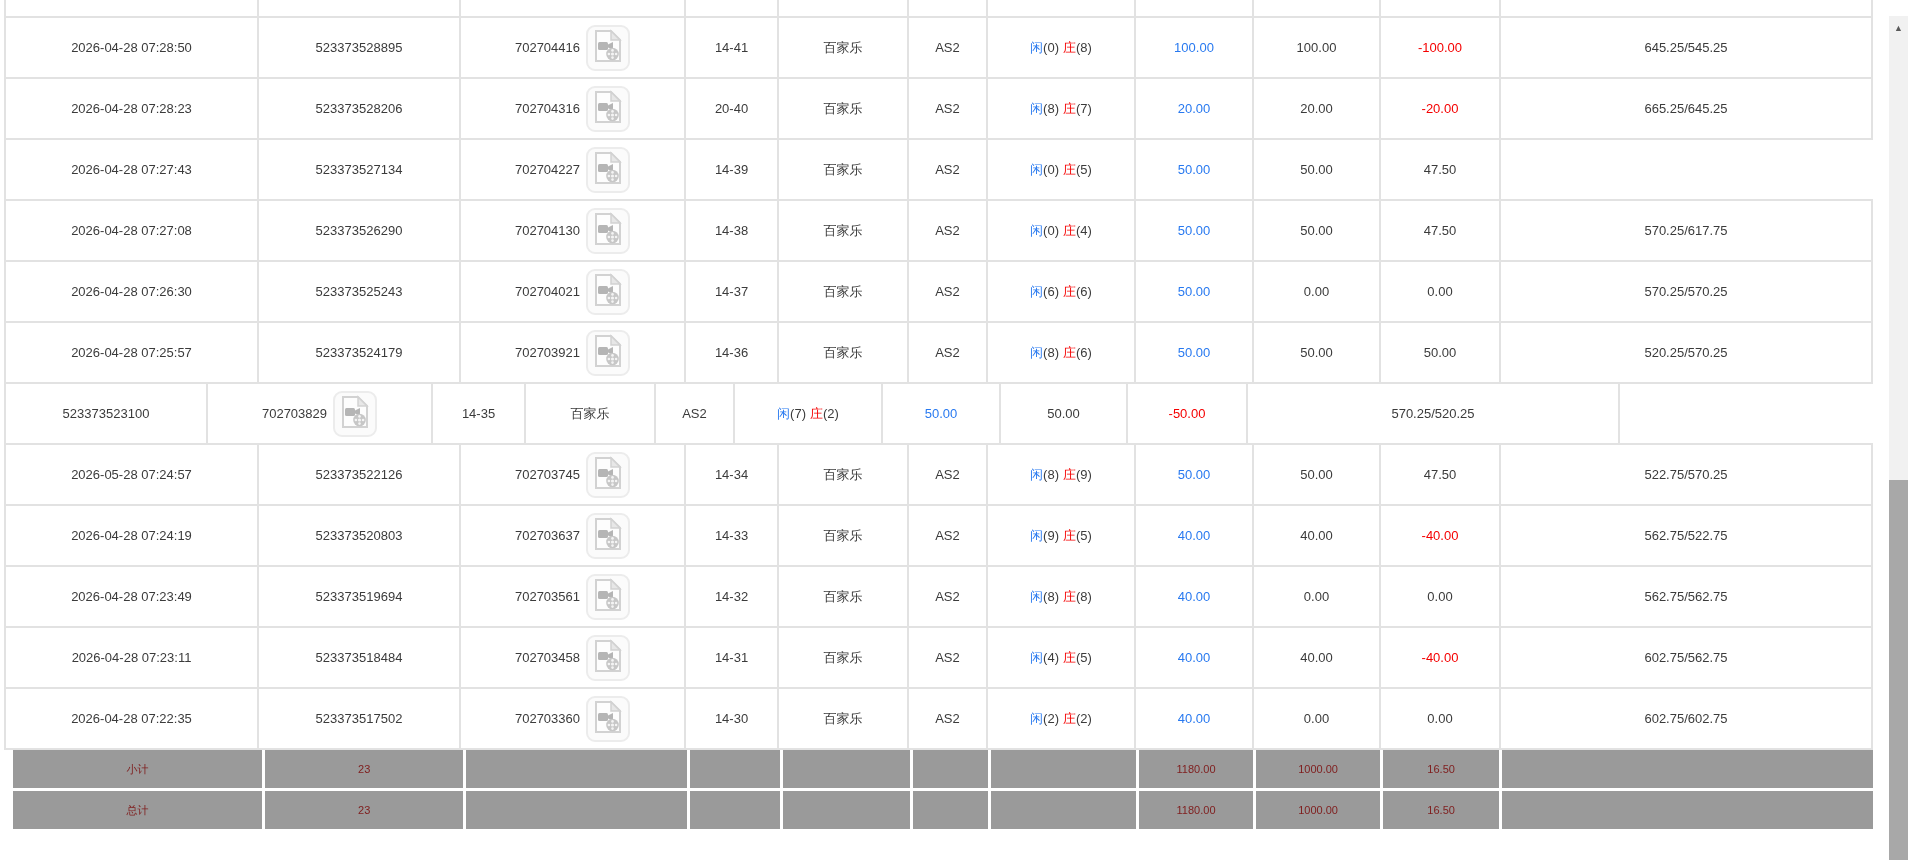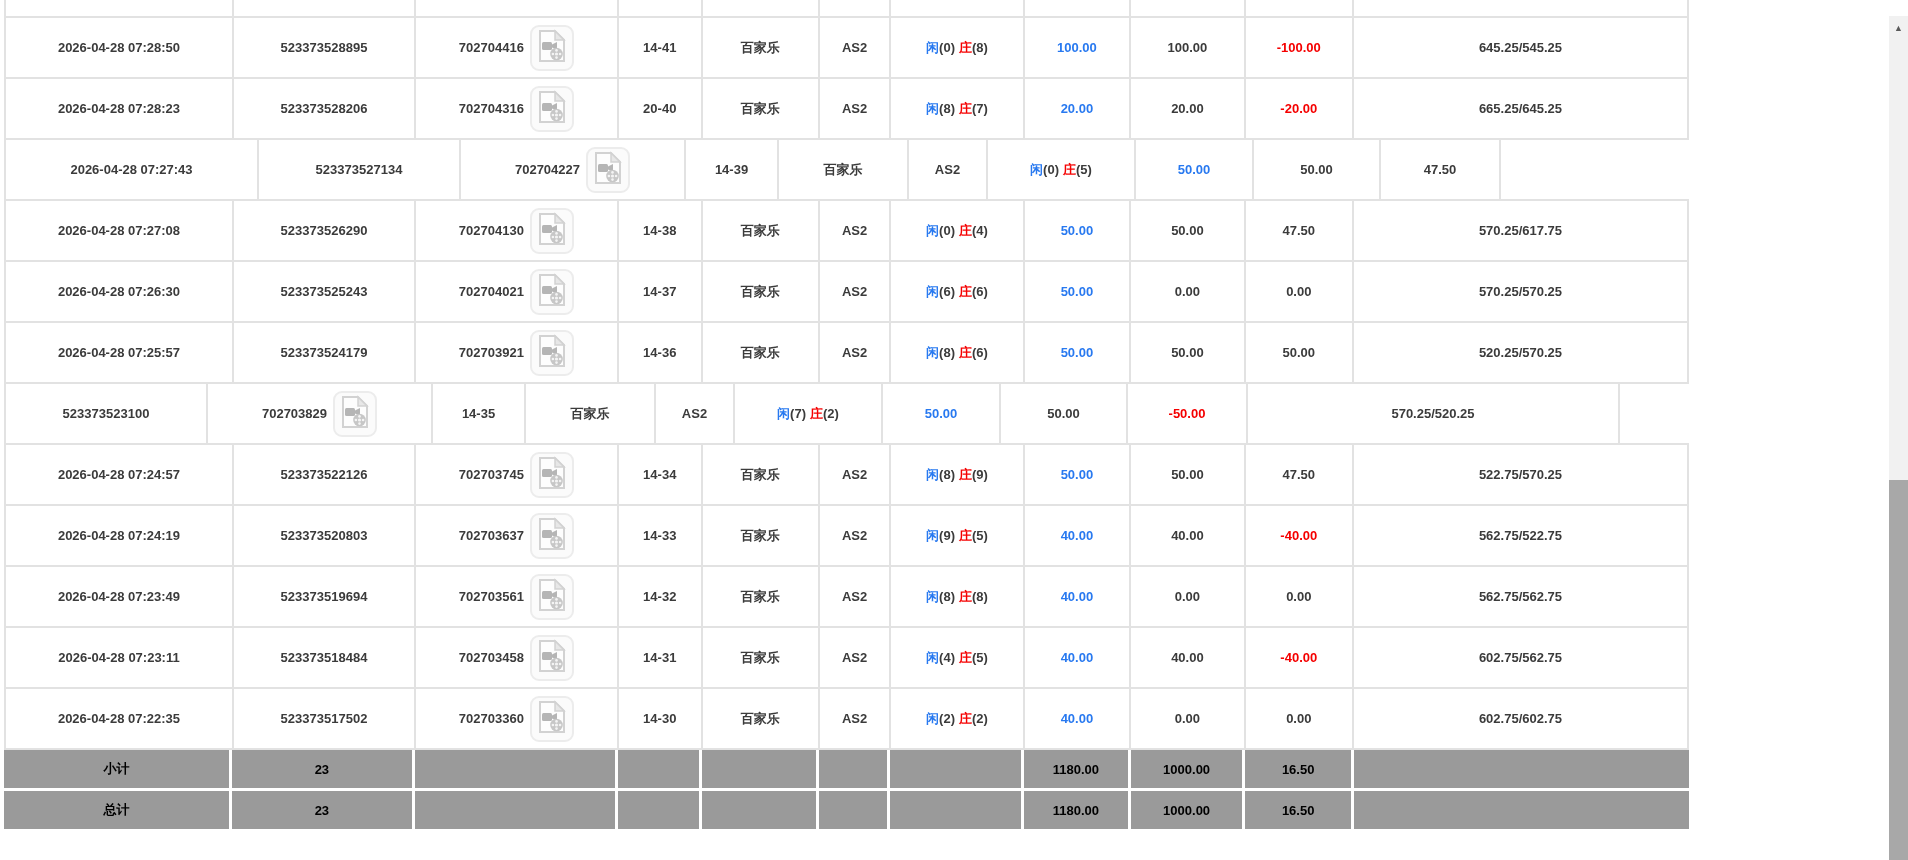--- a/index.html
+++ b/index.html
@@ -3,37 +3,37 @@
 <meta charset="utf-8">
 <style>
   html,body{margin:0;padding:0;background:#ffffff;width:1908px;height:860px;overflow:hidden;
     font-family:"Liberation Sans","DejaVu Sans",sans-serif;}
   .stage{position:relative;width:1908px;height:860px;}
 
   
   .frag{position:absolute;left:4px;top:0;width:9px;height:3px;background:#e8633c;}
 
   
-  .tbl{position:absolute;left:4px;top:0;width:1685px;color:#3b3b3b;font-size:13px;font-weight:bold;}
+  .tbl{position:absolute;left:4px;top:0;width:1869px;color:#3b3b3b;font-size:13px;}
   .row{display:flex;height:59px;border-bottom:2px solid #e2e2e2;border-left:2px solid #e2e2e2;background:#fff;}
   .row.partial{height:16px;}
   .cell{display:flex;align-items:center;justify-content:center;border-right:2px solid #e2e2e2;
     box-sizing:border-box;white-space:nowrap;overflow:hidden;}
   .c1{width:253px}.c2{width:202px}.c3{width:225px;gap:6px}.c4{width:93px}.c5{width:130px}
   .c6{width:79px}.c7{width:148px;gap:4px}.c8{width:118px}.c9{width:127px}.c10{width:120px}.c11{width:372px}
   .blue{color:#2879f0;}
   .red{color:#f50000;}
   .dark{color:#3b3b3b;}
 
   
   .vbtn{width:44px;height:46px;border:2px solid #ececec;border-radius:9px;background:#fbfbfb;
     display:flex;align-items:center;justify-content:center;box-sizing:border-box;padding:0;}
 
   
-  .frow{display:flex;height:38px;background:#ffffff;color:#000000;font-size:13px;margin-left:0;}
+  .frow{display:flex;height:38px;background:#ffffff;color:#7f1d1d;font-size:11px;margin-left:9px;}
   .frow.gap{margin-bottom:3px;}
   .fcell{display:flex;align-items:center;justify-content:center;background:#9a9a9a;
     border-right:3px solid #ffffff;box-sizing:border-box;white-space:nowrap;}
   .fcell.last{border-right:none;}
 
   
   .sb-track{position:absolute;left:1889px;top:16px;width:19px;height:844px;background:#f1f1f1;}
   .sb-up{position:absolute;left:0;top:6px;width:19px;text-align:center;font-size:9px;color:#595959;
     line-height:12px;user-select:none;}
   .sb-thumb{position:absolute;left:0;top:464px;width:19px;height:380px;background:#a8a8a8;}
@@ -289,21 +289,21 @@
             <span class=""><span class="red">庄</span><span class="dark">(2)</span></span>
           </div>
           <div class="cell c8">
             <span class="blue">50.00</span>
           </div>
           <div class="cell c9">50.00</div>
           <div class="cell c10 red">-50.00</div>
           <div class="cell c11">570.25/520.25</div>
         </div>
         <div class="row">
-          <div class="cell c1">2026-04-28 07:24:57</div>
+          <div class="cell c1">2026-05-28 07:24:57</div>
           <div class="cell c2">523373522126</div>
           <div class="cell c3">
             <span class="dark">702703745</span>
             <button class="vbtn">
               <span><svg width="30" height="34" viewBox="0 0 30 34" aria-hidden="true">
                   <path d="M3 2 h15 l9 9 v21 h-24 z" fill="#fdfdfd" stroke="#d2d2d2" stroke-width="2"></path>
                   <path d="M18 2 l9 9 h-9 z" fill="#e7e7e7" stroke="#d2d2d2" stroke-width="1.5"></path>
                   <rect x="5" y="13" width="10" height="8" rx="1.5" fill="#b5b5b5"></rect>
                   <path d="M15 15.5 l5 -2.5 v8 l-5 -2.5 z" fill="#b5b5b5"></path>
                   <circle cx="19.5" cy="25" r="6.3" fill="#c7c7c7"></circle>

